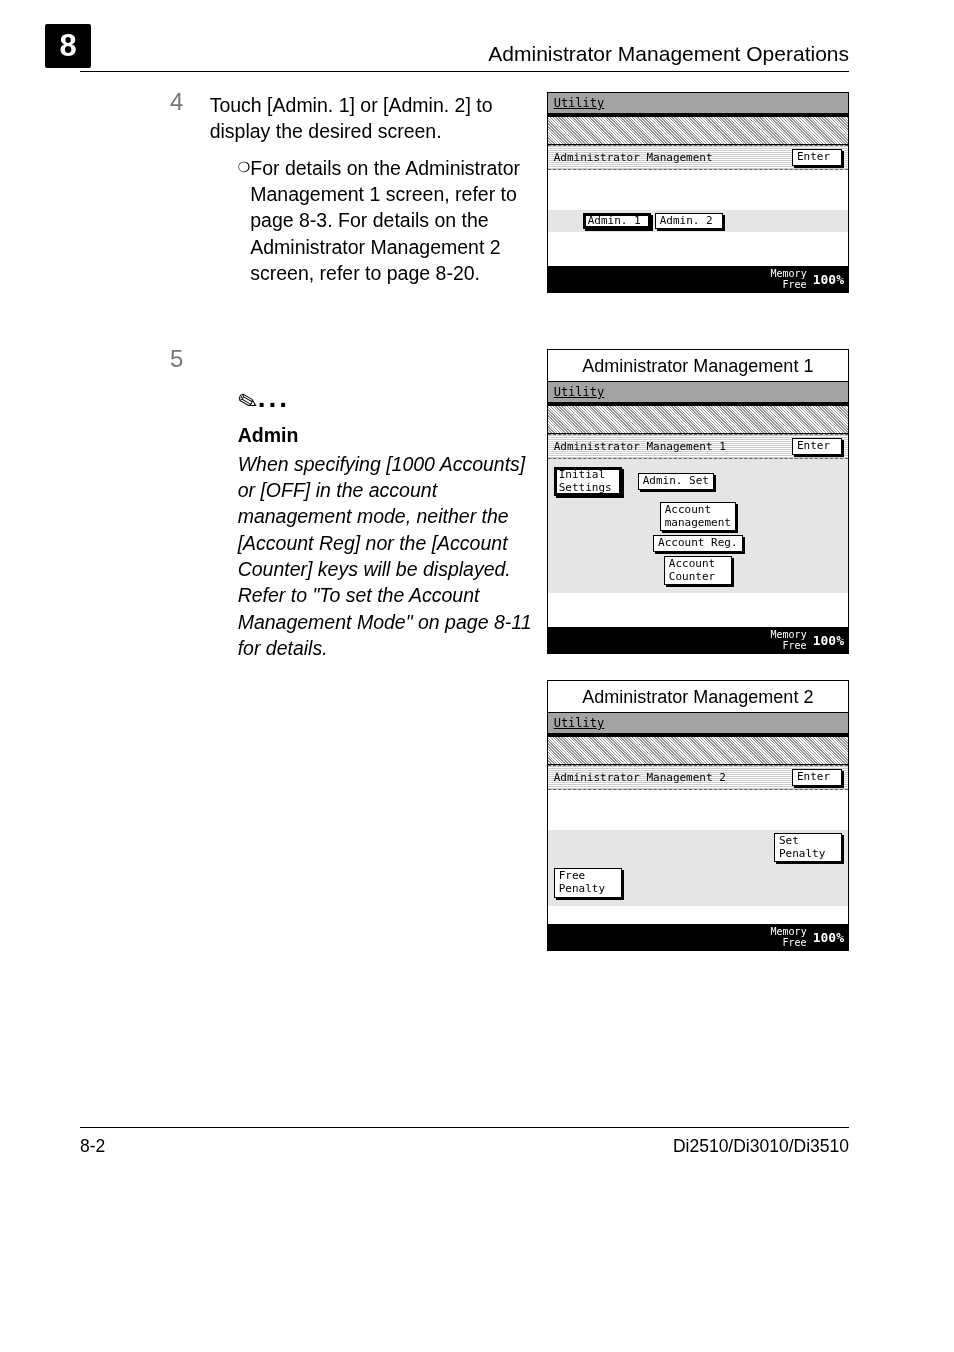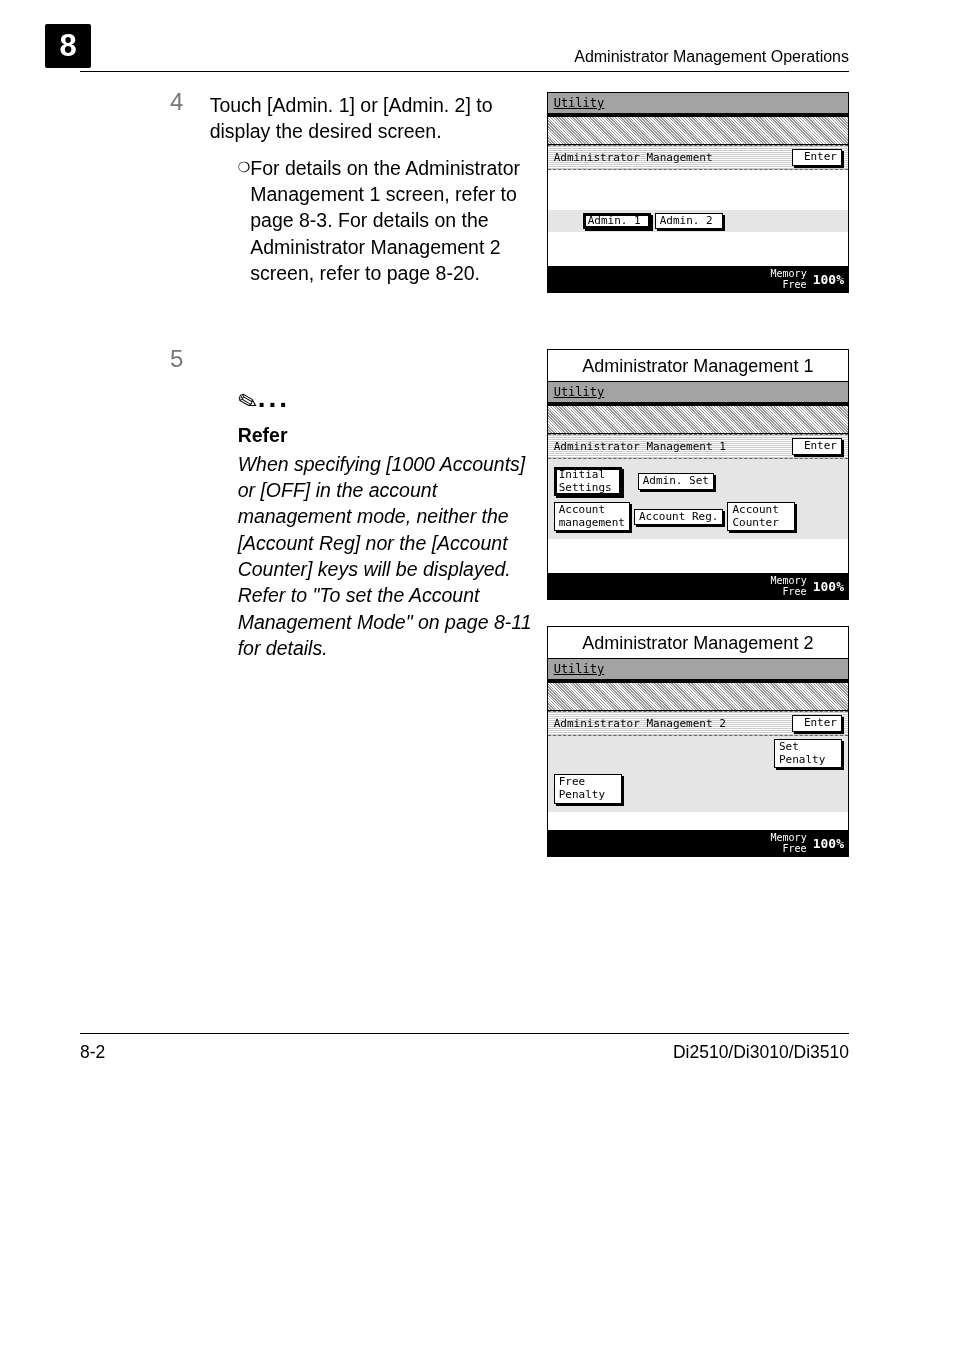--- a/index.html
+++ b/index.html
@@ -33,21 +33,21 @@
     display: flex;
     align-items: center;
     justify-content: center;
     margin-right: 20px;
     margin-left: -35px;
     border-radius: 2px;
   }
   .header-title {
     flex: 1;
     text-align: right;
-    font-size: 16px;
+    font-size: 21px;
     padding-bottom: 2px;
   }
   .body-area {
     margin-left: 130px;
   }
   .intro-note {
     font-style: italic;
     font-size: 19.5px;
     line-height: 1.35;
     margin-bottom: 40px;
@@ -140,21 +140,21 @@
     border: 1.5px solid #000;
     padding: 1px 4px;
     background: #fff;
     display: inline-block;
     min-width: 68px;
     box-shadow: 2px 2px 0 #000;
     line-height: 1.15;
     font-size: 11px;
   }
   .lcd-btn.small { min-width: 50px; }
-  .lcd-btn.right { margin-left:auto;text-align:right; }
+  .lcd-btn.right { margin-left:auto; }
   .lcd-btn.active { box-shadow: inset 0 0 0 2px #000, 2px 2px 0 #000; }
   .lcd-label { font-size: 11px; }
   .lcd-foot {
     background: #000;
     color: #fff;
     font-size: 10px;
     padding: 2px 4px;
     text-align: right;
   }
   .lcd-foot .mem { display:inline-block; }
@@ -210,41 +210,41 @@
         </div>
       </div>
     </div>
 
     <div class="step-row">
       <div class="step-num">5</div>
       <div class="step-text-col">
 
         <div class="note-block">
           <div><span class="note-icon">✎</span><span class="dots">...</span></div>
-          <div class="note-heading">Refer</div>
+          <div class="note-heading">Admin</div>
           <div class="note-body">When specifying [1000 Accounts] or [OFF] in the account management mode, neither the [Account Reg] nor the [Account Counter] keys will be displayed. Refer to "To set the Account Management Mode" on page 8-11 for details.</div>
         </div>
       </div>
 
       <div class="right-stack">
 
         <div class="lcd-caption">Administrator Management 1</div>
         <div class="lcd">
           <div class="lcd-title">Utility</div>
           <div class="lcd-gradband"></div>
           <div class="lcd-row shaded">
             <span class="lcd-label">Administrator Management 1</span>
             <span class="lcd-btn small right">Enter</span>
           </div>
           <div class="lcd-row" style="padding-top:8px;gap:16px;">
             <span class="lcd-btn active" style="white-space:pre;">Initial
 Settings</span>
             <span class="lcd-btn">Admin. Set</span>
           </div>
-          <div class="lcd-row" style="padding-bottom:8px;">
+          <div class="lcd-row" style="padding-bottom:8px;flex-direction:column;">
             <span class="lcd-btn" style="white-space:pre;">Account
 management</span>
             <span class="lcd-btn">Account Reg.</span>
             <span class="lcd-btn" style="white-space:pre;">Account
 Counter</span>
           </div>
           <div class="lcd-bottomspace"></div>
           <div class="lcd-foot">
             <span class="mem"><span>Memory</span><br><span>Free</span></span>
             <span style="font-size:13px;font-weight:bold;vertical-align:4px;">100%</span>
@@ -252,21 +252,21 @@
         </div>
 
         <div class="lcd-caption">Administrator Management 2</div>
         <div class="lcd">
           <div class="lcd-title">Utility</div>
           <div class="lcd-gradband"></div>
           <div class="lcd-row shaded">
             <span class="lcd-label">Administrator Management 2</span>
             <span class="lcd-btn small right">Enter</span>
           </div>
-          <div class="lcd-row" style="justify-content:flex-end;">
+          <div class="lcd-row" style="justify-content:flex-end;margin-top:40px;">
             <span class="lcd-btn" style="white-space:pre;">Set
 Penalty</span>
           </div>
           <div class="lcd-row" style="padding-bottom:8px;">
             <span class="lcd-btn" style="white-space:pre;">Free
 Penalty</span>
           </div>
           <div style="height:18px;"></div>
           <div class="lcd-foot">
             <span class="mem"><span>Memory</span><br><span>Free</span></span>

